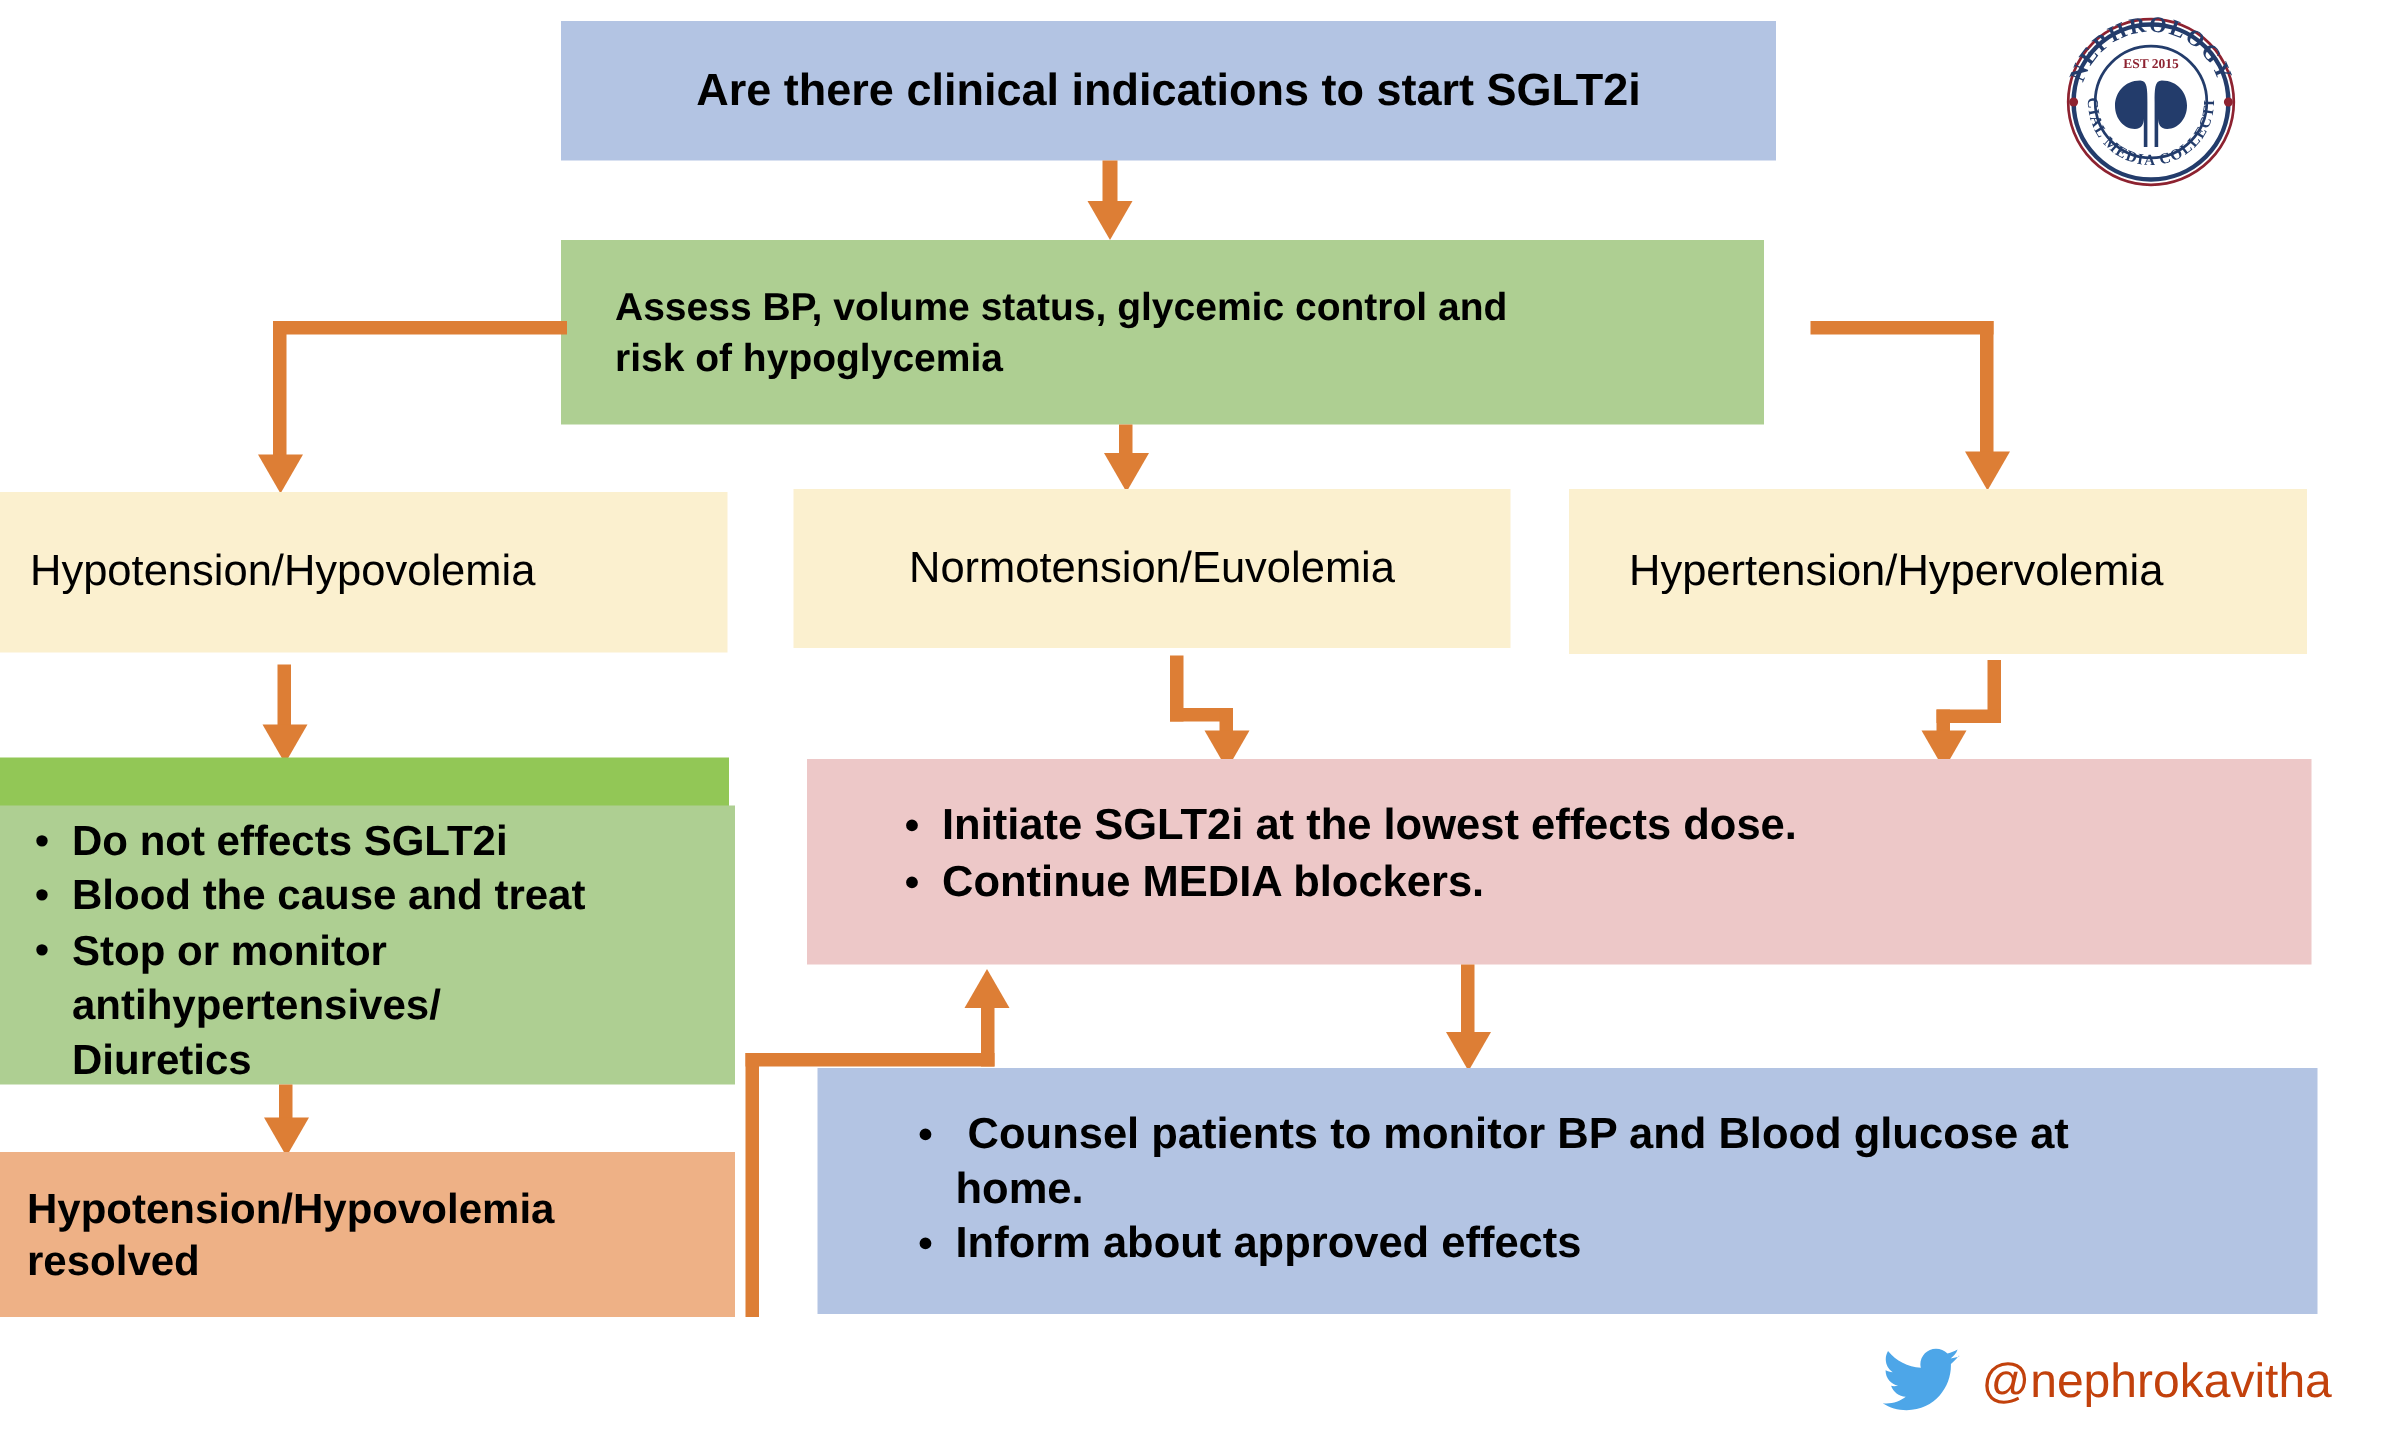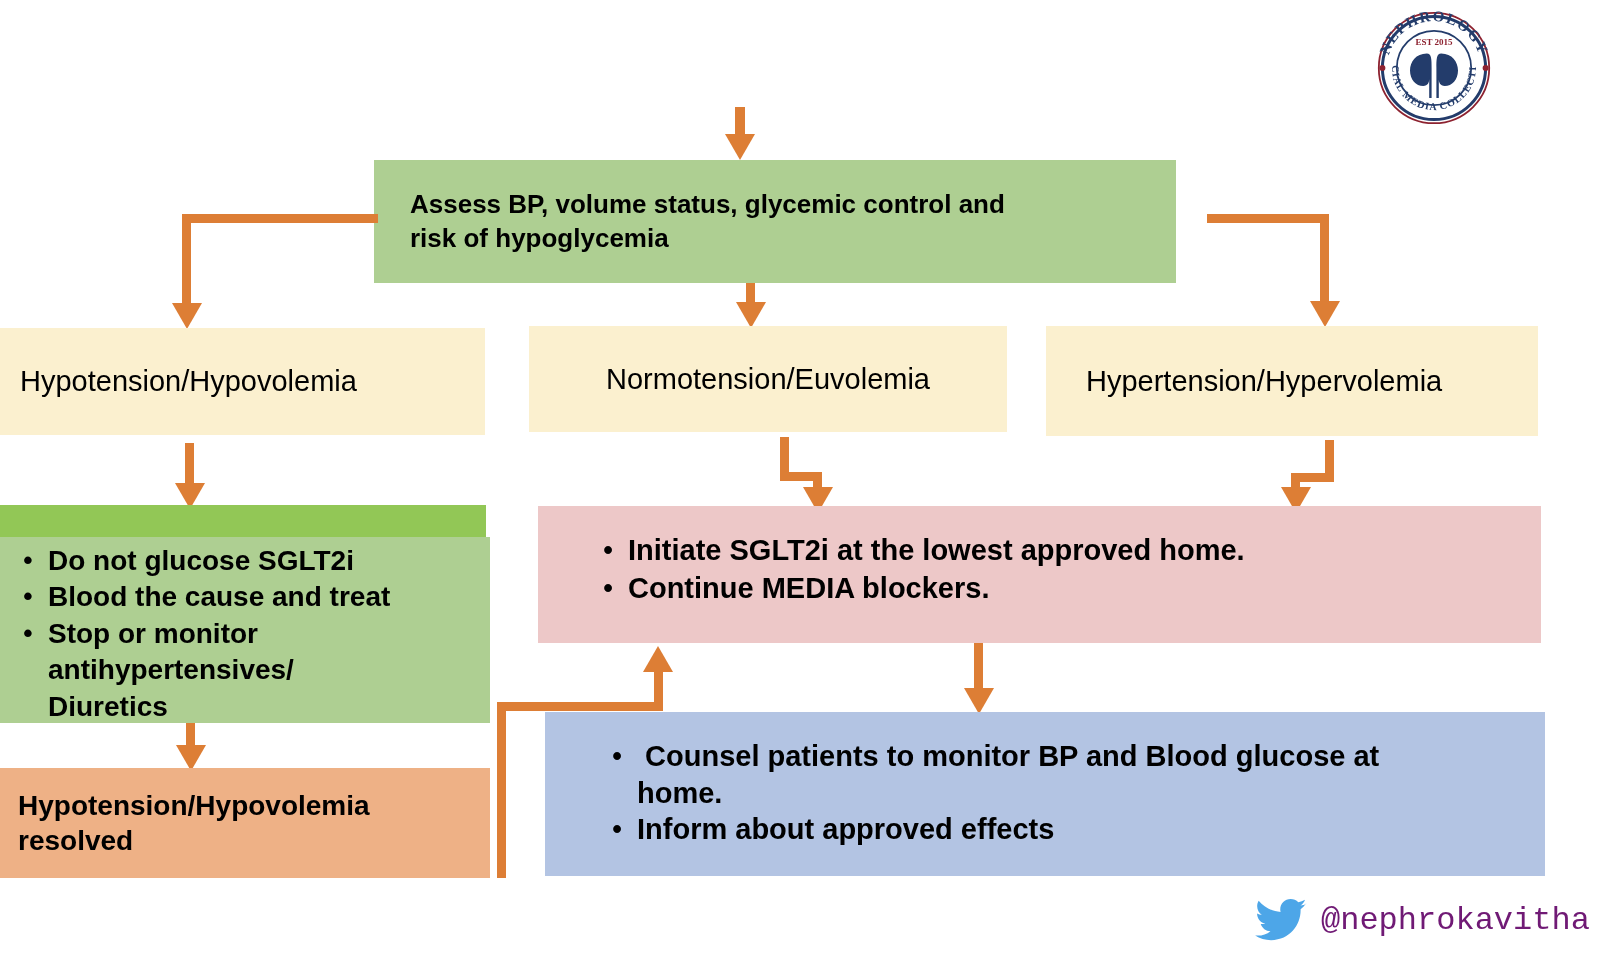--- a/index.html
+++ b/index.html
@@ -142,30 +142,32 @@
   }
   
   #twitter{
     position:absolute;
     left:1255px; top:895px;
     height:50px;
     display:flex; align-items:center; gap:14px;
   }
   #twitter .handle{
     font-size:32px;
-    color:#701a75;
+    color:#c2410c;
     letter-spacing:0px;
-    font-family:Liberation Mono, monospace;
   }
 </style>
 </head>
 <body>
 
 <div id="canvas">
 
+  <div class="box" id="node-indications">
+    <span class="txt">Are there clinical indications to start SGLT2i</span>
+  </div>
 
   <div class="seg" style="left:735px; top:107px; width:10px; height:29px;"></div>
   <div class="arrowhead arrow-down" style="left:725px; top:134px;"></div>
 
   <div class="box" id="node-assess">
     <span class="txt">Assess BP, volume status, glycemic control and
 risk of hypoglycemia</span>
   </div>
 
   <div class="seg" style="left:182px; top:214px; width:196px; height:9px;"></div>
@@ -203,40 +205,40 @@
   <div class="seg" style="left:1291px; top:473px; width:43px; height:9px;"></div>
   <div class="seg" style="left:1291px; top:473px; width:9px; height:24px;"></div>
   <div class="arrowhead arrow-down" style="left:1281px; top:487px;"></div>
 
   <div id="strip-green"></div>
 
   <div class="box" id="node-donot">
     <ul class="blist">
       <li>
         <span class="dot">•</span>
-        <span class="litxt">Do not glucose SGLT2i</span>
+        <span class="litxt">Do not effects SGLT2i</span>
       </li>
       <li>
         <span class="dot">•</span>
         <span class="litxt">Blood the cause and treat</span>
       </li>
       <li>
         <span class="dot">•</span>
         <span class="litxt">Stop or monitor
 antihypertensives/
 Diuretics</span>
       </li>
     </ul>
   </div>
 
   <div class="box" id="node-pink">
     <ul class="blist">
       <li>
         <span class="dot">•</span>
-        <span class="litxt">Initiate SGLT2i at the lowest approved home.</span>
+        <span class="litxt">Initiate SGLT2i at the lowest effects dose.</span>
       </li>
       <li>
         <span class="dot">•</span>
         <span class="litxt">Continue MEDIA blockers.</span>
       </li>
     </ul>
   </div>
 
   <div class="seg" style="left:186px; top:723px; width:9px; height:29px;"></div>
   <div class="arrowhead arrow-down" style="left:176px; top:745px;"></div>

